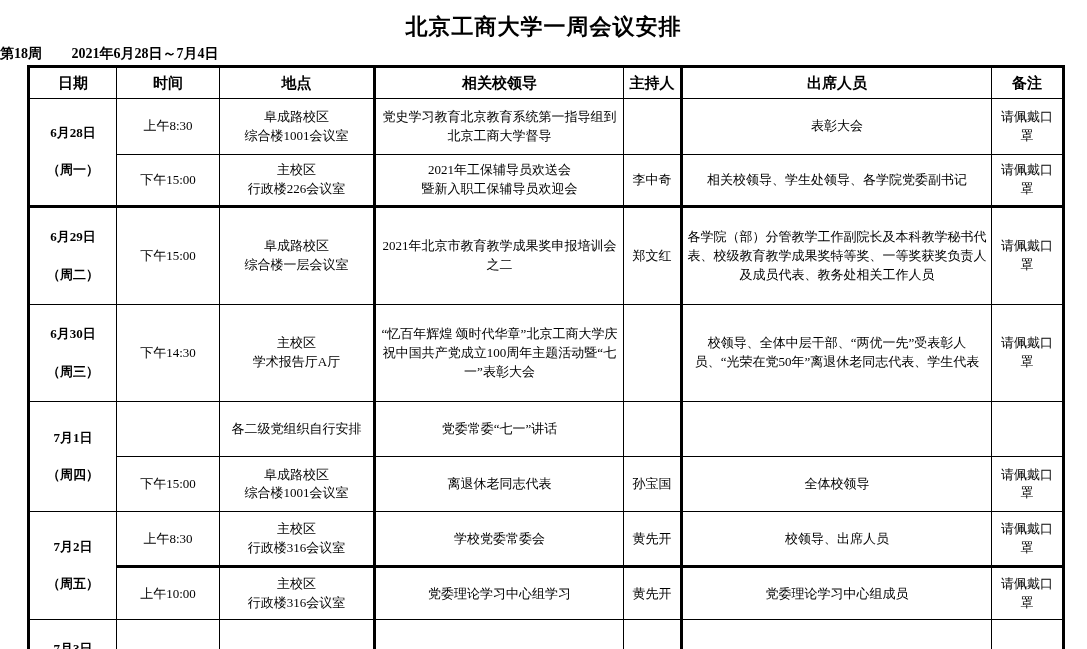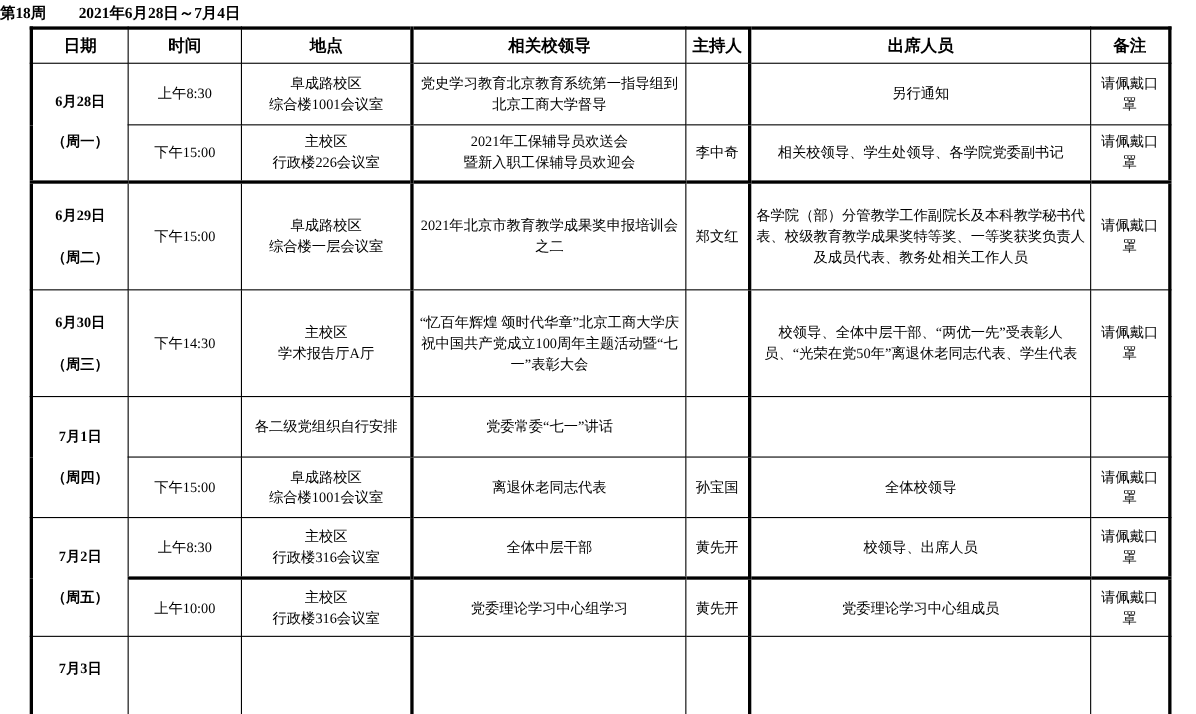--- a/index.html
+++ b/index.html
@@ -52,20 +52,21 @@
   .date-cell span{display:block;text-align:center;}
   .bl-thick{border-left:3px solid #000 !important;}
   tr.group-sep > td{border-top:3px solid #000 !important;}
   tr.sub-sep  > td{border-top:3px solid #000 !important;}
 </style>
 </head>
 <body>
 
 <div class="page">
 
+  <div class="doc-title">北京工商大学一周会议安排</div>
 
   <div class="subtitle-line">
     <span class="week">第18周</span>
     <span>2021年6月28日～7月4日</span>
   </div>
 
   <table class="schedule">
     <colgroup>
       <col style="width:88px">
         <col style="width:103px">
@@ -90,21 +91,21 @@
       <td class="date-cell" rowspan="2">
         <span>6月28日</span>
         <span>（周一）</span>
       </td>
       <td>上午8:30</td>
       <td>阜成路校区
 综合楼1001会议室</td>
       <td class="bl-thick">党史学习教育北京教育系统第一指导组到
 北京工商大学督导</td>
       <td></td>
-      <td class="bl-thick">另行通知</td>
+      <td class="bl-thick">表彰大会</td>
       <td>请佩戴口罩</td>
     </tr>
 
     <tr style="height:52px">
       <td>下午15:00</td>
       <td>主校区
 行政楼226会议室</td>
       <td class="bl-thick">2021年工保辅导员欢送会
 暨新入职工保辅导员欢迎会</td>
       <td>李中奇</td>
@@ -165,21 +166,21 @@
     </tr>
 
     <tr style="height:55px">
       <td class="date-cell" rowspan="2">
         <span>7月2日</span>
         <span>（周五）</span>
       </td>
       <td>上午8:30</td>
       <td>主校区
 行政楼316会议室</td>
-      <td class="bl-thick">全体中层干部</td>
+      <td class="bl-thick">学校党委常委会</td>
       <td>黄先开</td>
       <td class="bl-thick">校领导、出席人员</td>
       <td>请佩戴口罩</td>
     </tr>
 
     <tr class="sub-sep" style="height:53px">
       <td>上午10:00</td>
       <td>主校区
 行政楼316会议室</td>
       <td class="bl-thick">党委理论学习中心组学习</td>

